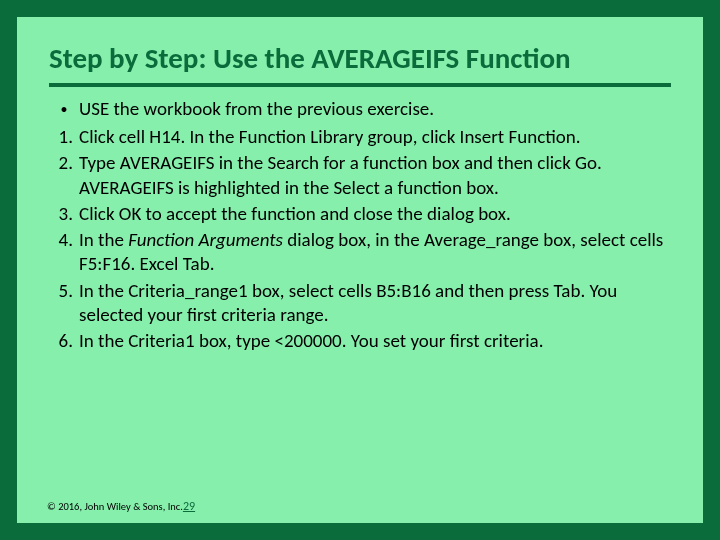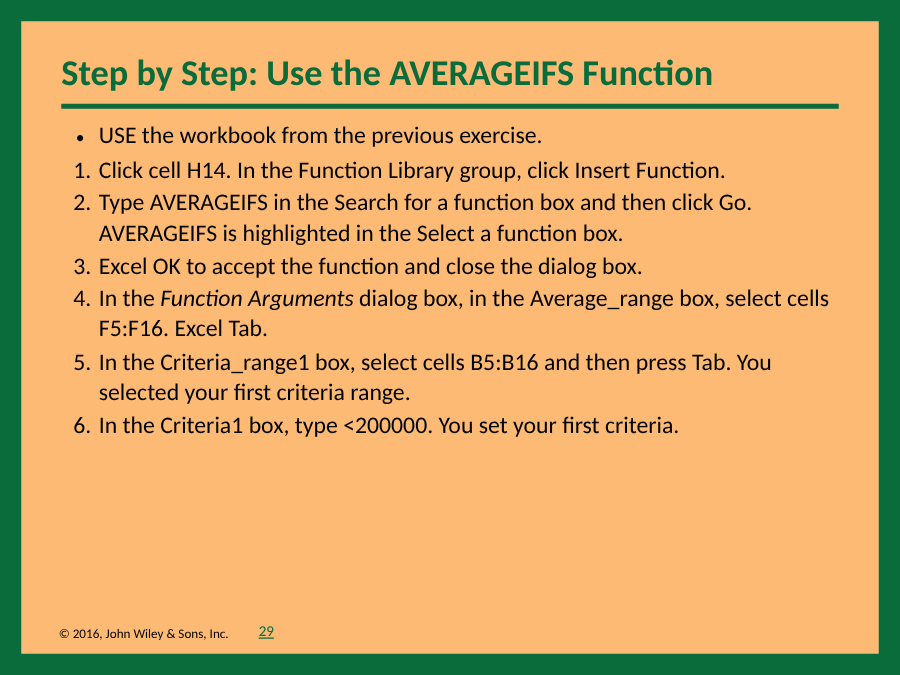--- a/index.html
+++ b/index.html
@@ -9,21 +9,21 @@
     background: #0a6b3b;
     font-family: "Segoe UI", Calibri, Arial, sans-serif;
     overflow: hidden;
   }
   .slide {
     position: absolute;
     top: 17px;
     left: 17px;
     right: 17px;
     bottom: 17px;
-    background: #fdba74;
+    background: #86efac;
     padding: 26px 32px 14px 32px;
   }
   .title {
     font-family: "Segoe UI Semibold", "Segoe UI", Calibri, Arial, sans-serif;
     color: #0a6b3b;
     font-size: 29px;
     font-weight: 700;
     line-height: 1.1;
     padding-bottom: 8px;
     border-bottom: 4px solid #0a6b3b;
@@ -56,21 +56,20 @@
   .i { font-style: italic; }
   .footer {
     position: absolute;
     left: 30px;
     right: 30px;
     bottom: 10px;
     display: flex;
     align-items: center;
     font-size: 10.5px;
     color: #000;
-    gap: 24px;
   }
   .footer .copy { flex: 0 0 auto; }
   .footer .course { flex: 1; text-align: left; padding-left: 48px; }
   .footer .pagenum { flex: 0 0 auto; color: #0a6b3b; font-size: 12px; text-decoration: underline; }
 </style>
 </head>
 <body>
 
 <div class="slide">
   <div class="title">Step by Step: Use the AVERAGEIFS Function</div>
@@ -86,21 +85,21 @@
         <div class="num-row">
           <div class="marker">1.</div>
           <div class="text"><span>Click cell </span><span class="b">H14</span><span>. In the Function Library group, click </span><span class="b">Insert Function</span><span>.</span></div>
         </div>
         <div class="num-row">
           <div class="marker">2.</div>
           <div class="text"><span>Type </span><span class="b">AVERAGEIFS</span><span> in the Search for a function box and then click </span><span class="b">Go</span><span>. AVERAGEIFS is highlighted in the Select a function box.</span></div>
         </div>
         <div class="num-row">
           <div class="marker">3.</div>
-          <div class="text"><span>Excel </span><span class="b">OK</span><span> to accept the function and close the dialog box.</span></div>
+          <div class="text"><span>Click </span><span class="b">OK</span><span> to accept the function and close the dialog box.</span></div>
         </div>
         <div class="num-row">
           <div class="marker">4.</div>
           <div class="text"><span>In the </span><span class="i">Function Arguments</span><span> dialog box, in the Average_range box, select cells </span><span class="b">F5:F16</span><span>. Excel </span><span class="b">Tab</span><span>.</span></div>
         </div>
         <div class="num-row">
           <div class="marker">5.</div>
           <div class="text"><span>In the Criteria_range1 box, select cells </span><span class="b">B5:B16</span><span> and then press </span><span class="b">Tab</span><span>. You selected your first criteria range.</span></div>
         </div>
         <div class="num-row">

